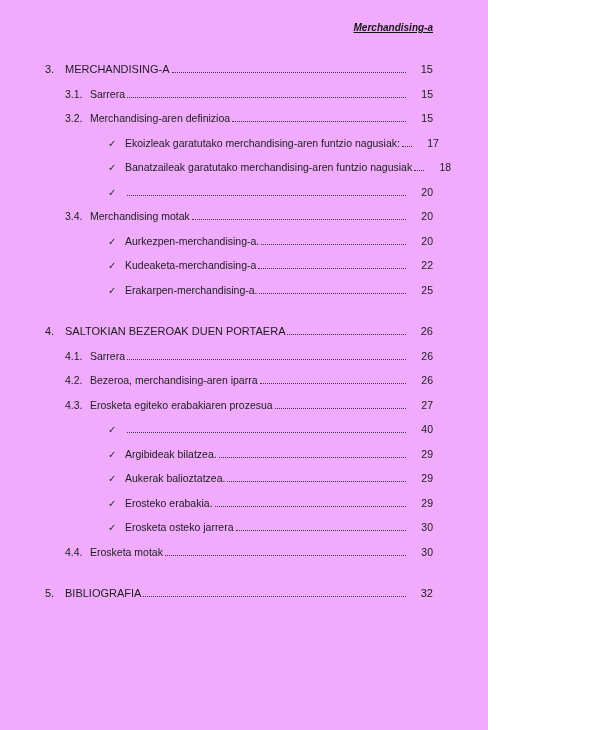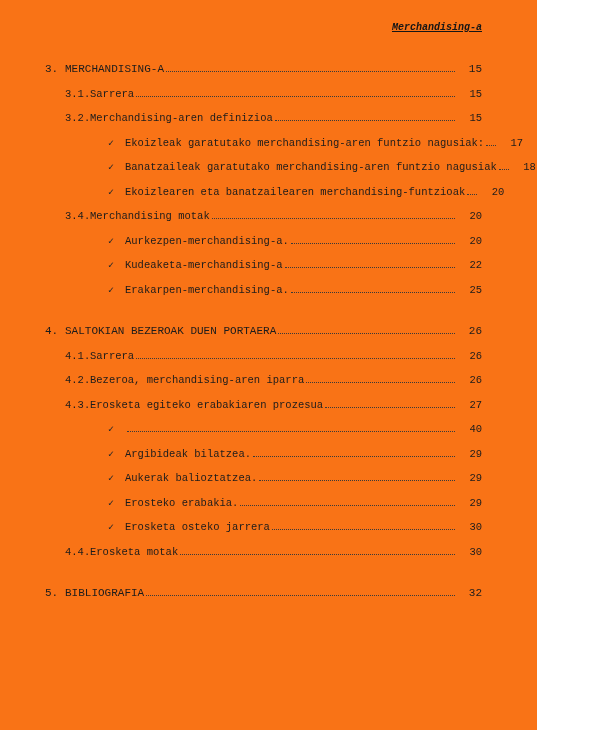--- a/index.html
+++ b/index.html
@@ -1,22 +1,22 @@
 <!DOCTYPE html>
 <html><head>
 <meta charset="utf-8">
 <style>
   * { margin: 0; padding: 0; box-sizing: border-box; }
   html, body { background: #ffffff; }
   .page {
     position: relative;
-    width: 537px;
+    width: 488px;
     height: 730px;
-    background: #f97316;
-    font-family: Liberation Mono, monospace;
+    background: #f0abfc;
+    font-family: Liberation Sans, sans-serif;
     color: #1c1c1c;
     overflow: hidden;
   }
   .running-header {
     position: absolute;
     top: 22px;
     right: 55px;
     font-size: 10px;
     font-style: italic;
     font-weight: 600;
@@ -101,21 +101,20 @@
 
     <div class="toc-row lvl3">
       <span class="marker">✓</span>
       <span class="label">Banatzaileak garatutako merchandising-aren funtzio nagusiak</span>
       <span class="dots"></span>
       <span class="pagenum">18</span>
     </div>
 
     <div class="toc-row lvl3">
       <span class="marker">✓</span>
-      <span class="label">Ekoizlearen eta banatzailearen merchandising-funtzioak</span>
       <span class="dots"></span>
       <span class="pagenum">20</span>
     </div>
 
     <div class="toc-row lvl2">
       <span class="marker">3.4.</span>
       <span class="label">Merchandising motak</span>
       <span class="dots"></span>
       <span class="pagenum">20</span>
     </div>

